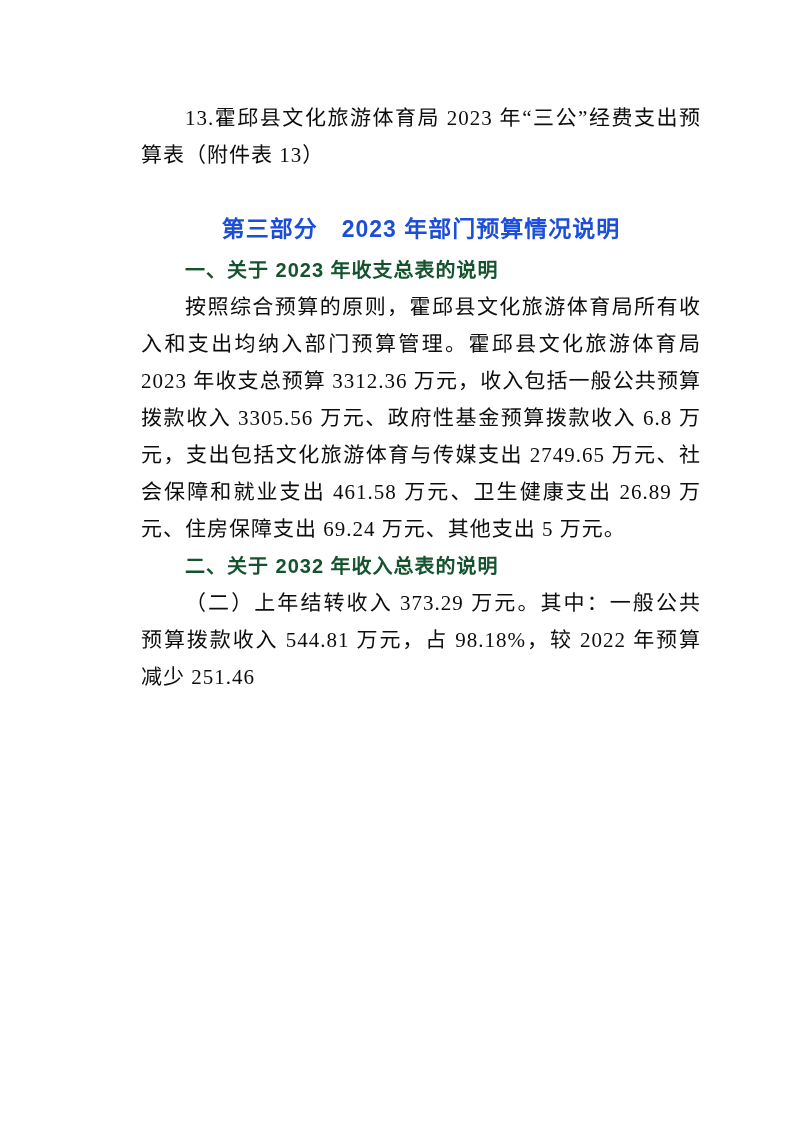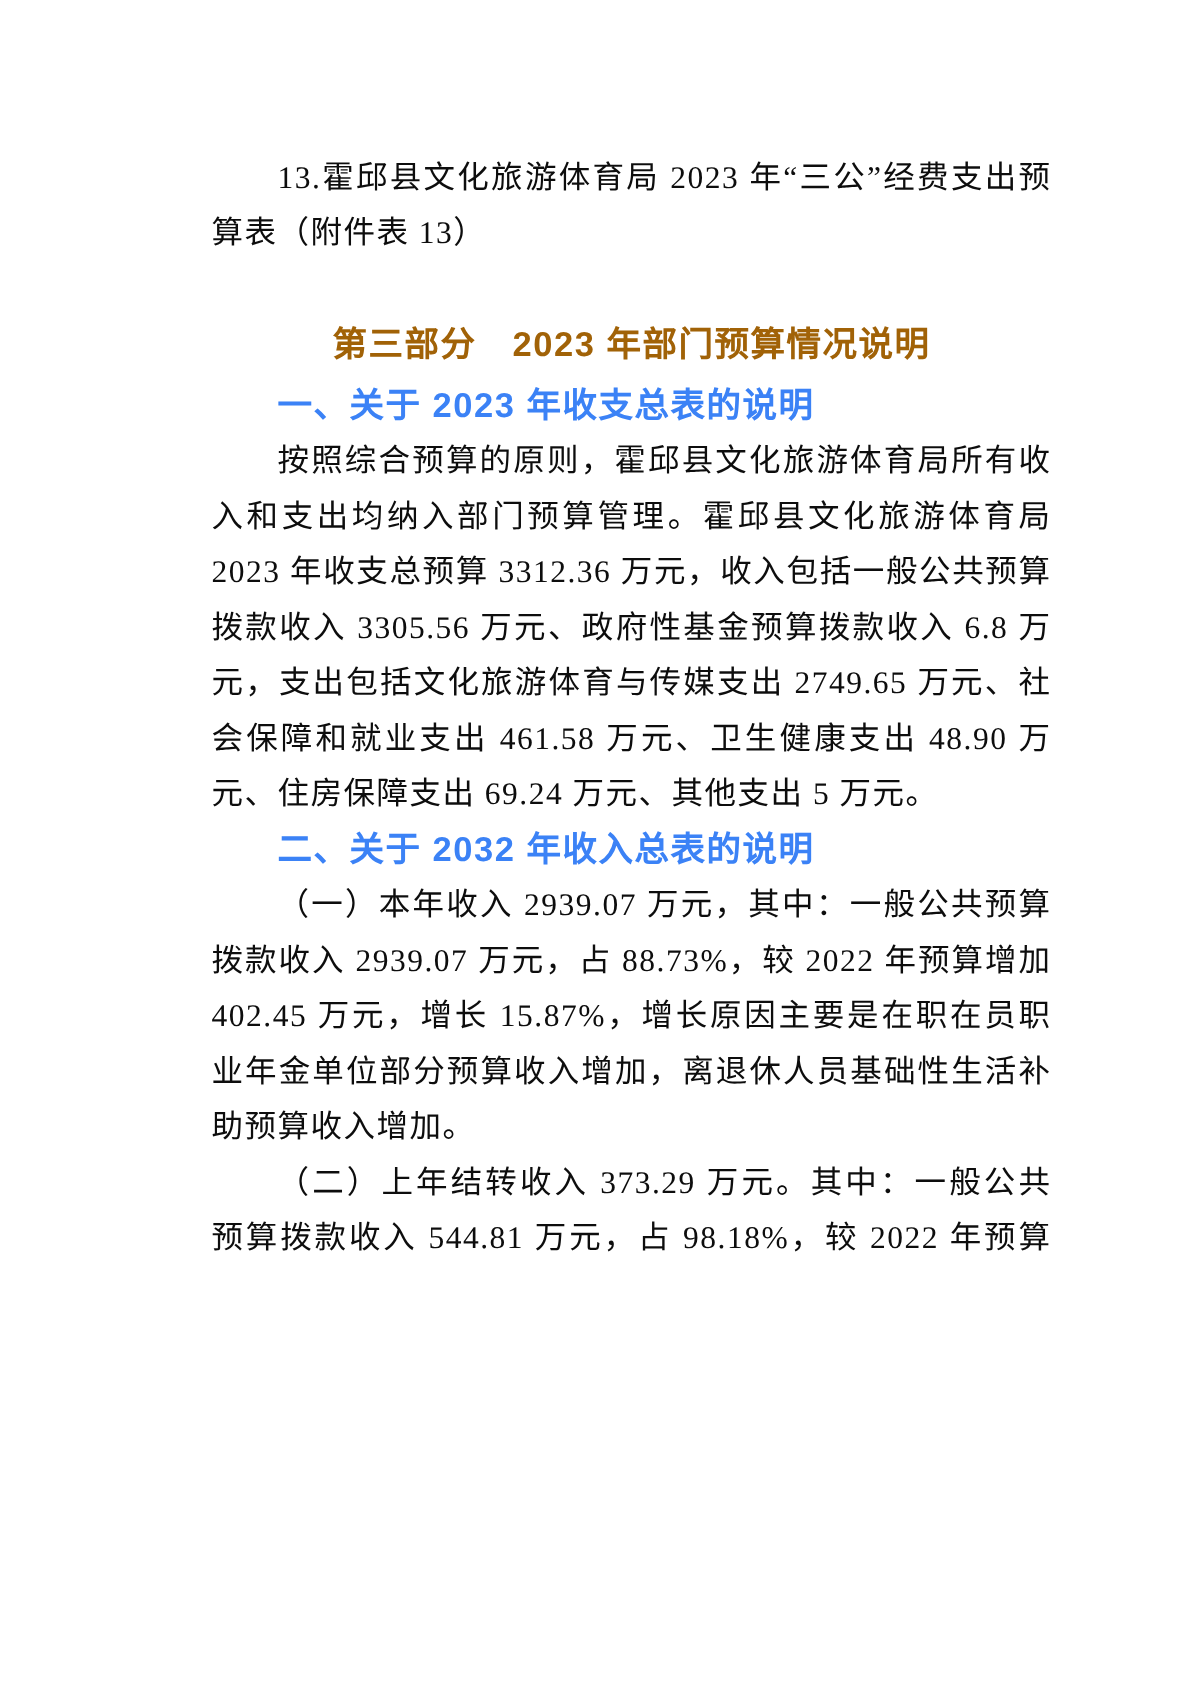--- a/index.html
+++ b/index.html
@@ -36,31 +36,31 @@
   .part-heading {
     margin: 35px 0 3px 0;
     text-align: left;
     text-align-last: center;
     text-indent: 0;
     font-family: "Liberation Sans", "DejaVu Sans", sans-serif;
     font-weight: 700;
     font-size: 23px;
     line-height: 40px;
     letter-spacing: 1px;
-    color: #a16207;
+    color: #1d4ed8;
   }
   .sub-heading {
     margin: 0;
     text-indent: 44px;
     font-family: "Liberation Sans", "DejaVu Sans", sans-serif;
     font-weight: 700;
-    font-size: 23px;
+    font-size: 20px;
     line-height: 37px;
     letter-spacing: 1px;
-    color: #3b82f6;
+    color: #14532d;
   }
   .page-number {
     position: absolute;
     top: 1014px;
     right: 120px;
     font-family: "Liberation Serif", "DejaVu Serif", serif;
     font-size: 18px;
     line-height: 26px;
     letter-spacing: 2px;
     color: #1a1a1a;
@@ -73,25 +73,24 @@
 <div class="page">
   <div class="content">
 
     <p class="body-para">13.霍邱县文化旅游体育局 2023 年“三公”经费支出预算表（附件表 13）</p>
 
 
     <h1 class="part-heading">第三部分　2023 年部门预算情况说明</h1>
 
     <h2 class="sub-heading">一、关于 2023 年收支总表的说明</h2>
 
-    <p class="body-para">按照综合预算的原则，霍邱县文化旅游体育局所有收入和支出均纳入部门预算管理。霍邱县文化旅游体育局 2023 年收支总预算 3312.36 万元，收入包括一般公共预算拨款收入 3305.56 万元、政府性基金预算拨款收入 6.8 万元，支出包括文化旅游体育与传媒支出 2749.65 万元、社会保障和就业支出 461.58 万元、卫生健康支出 48.90 万元、住房保障支出 69.24 万元、其他支出 5 万元。</p>
+    <p class="body-para">按照综合预算的原则，霍邱县文化旅游体育局所有收入和支出均纳入部门预算管理。霍邱县文化旅游体育局 2023 年收支总预算 3312.36 万元，收入包括一般公共预算拨款收入 3305.56 万元、政府性基金预算拨款收入 6.8 万元，支出包括文化旅游体育与传媒支出 2749.65 万元、社会保障和就业支出 461.58 万元、卫生健康支出 26.89 万元、住房保障支出 69.24 万元、其他支出 5 万元。</p>
 
     <h2 class="sub-heading">二、关于 2032 年收入总表的说明</h2>
 
 
-    <p class="body-para">（一）本年收入 2939.07 万元，其中：一般公共预算拨款收入 2939.07 万元，占 88.73%，较 2022 年预算增加 402.45 万元，增长 15.87%，增长原因主要是在职在员职业年金单位部分预算收入增加，离退休人员基础性生活补助预算收入增加。</p>
 
     <p class="body-para">（二）上年结转收入 373.29 万元。其中：一般公共预算拨款收入 544.81 万元，占 98.18%，较 2022 年预算减少 251.46</p>
 
   </div>
 
   <div class="page-number">– 9 –</div>
 </div>
 
 </body></html>

